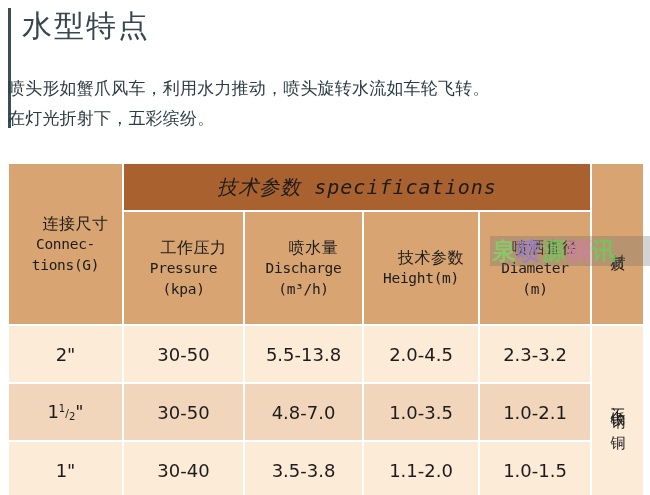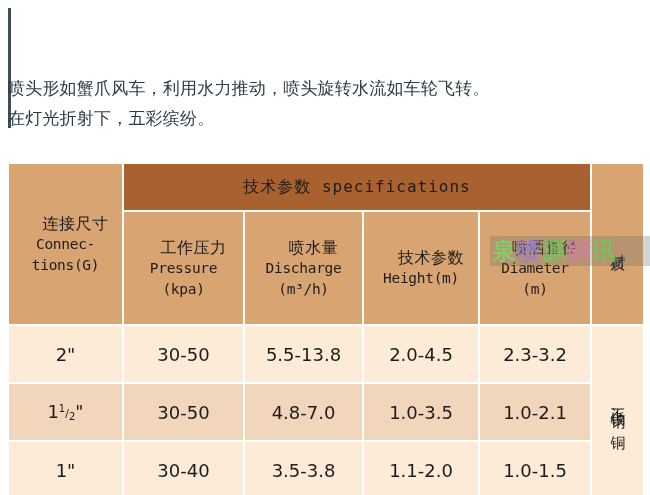--- a/index.html
+++ b/index.html
@@ -71,24 +71,25 @@
   }
   #spec-table td {
     padding: 0;
     vertical-align: middle;
     text-align: center;
     color: #1c1c1c;
   }
   .hdr-merge {
     background: #a9612f;
     color: #ffffff;
-    font-size: 16px;
+    font-size: 20px;
     height: 46px;
     letter-spacing: 1px;
     font-family: "DejaVu Sans Mono", "Liberation Mono", monospace;
+    font-style: italic;
   }
   .hdr-cell {
     background: #d8a472;
     height: 112px;
     line-height: 21px;
     font-size: 15px;
   }
   .hdr-cell .cn {
     font-family: "Liberation Sans", "DejaVu Sans", sans-serif;
     font-size: 16px;
@@ -166,20 +167,21 @@
     background-clip: text;
     color: transparent;
     opacity: 0.85;
   }
 </style>
 </head>
 <body>
 
 <div id="intro">
   <div id="accent-bar"></div>
+  <div id="page-title">水型特点</div>
   <div id="desc">
     <span class="line">喷头形如蟹爪风车，利用水力推动，喷头旋转水流如车轮飞转。</span>
     <span class="line">在灯光折射下，五彩缤纷。</span>
   </div>
 </div>
 
 <table id="spec-table">
   <colgroup>
     <col style="width:113px">
     <col style="width:119px">

